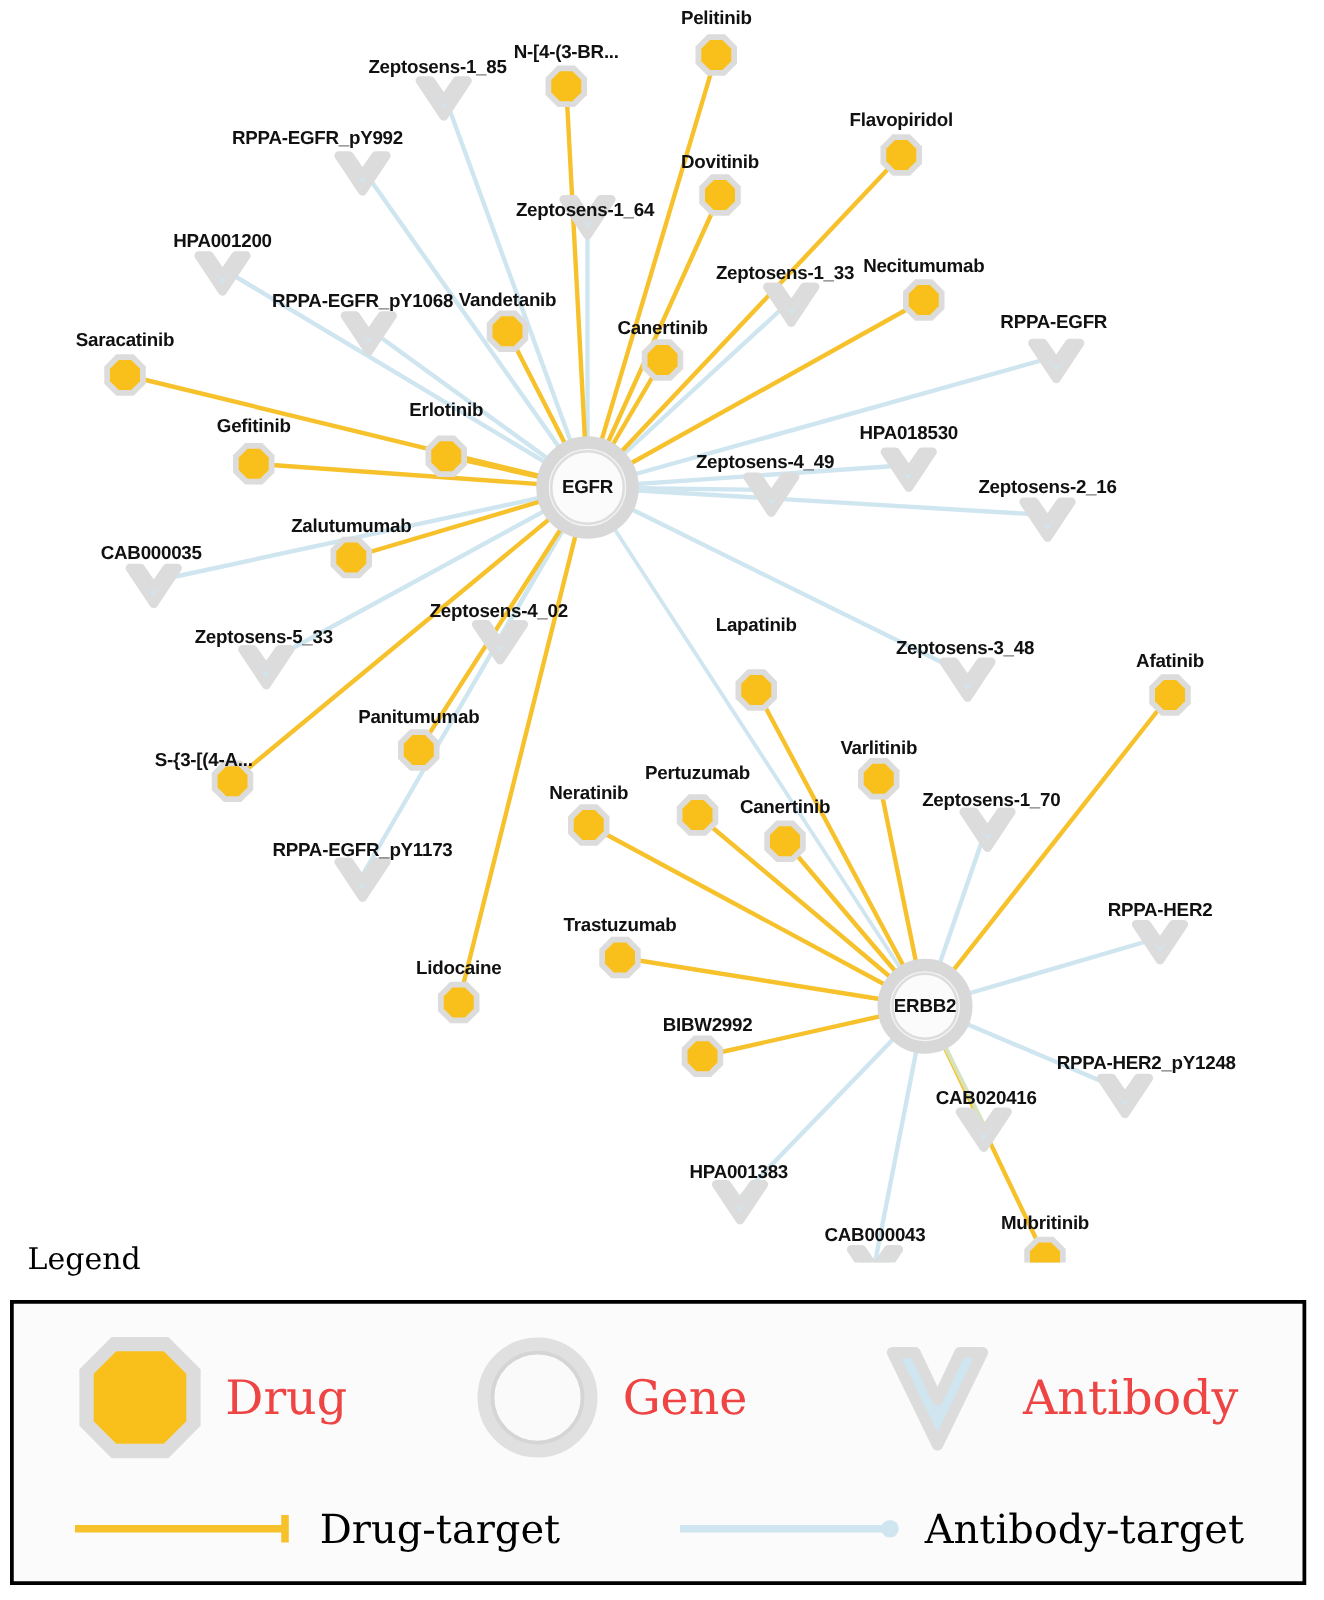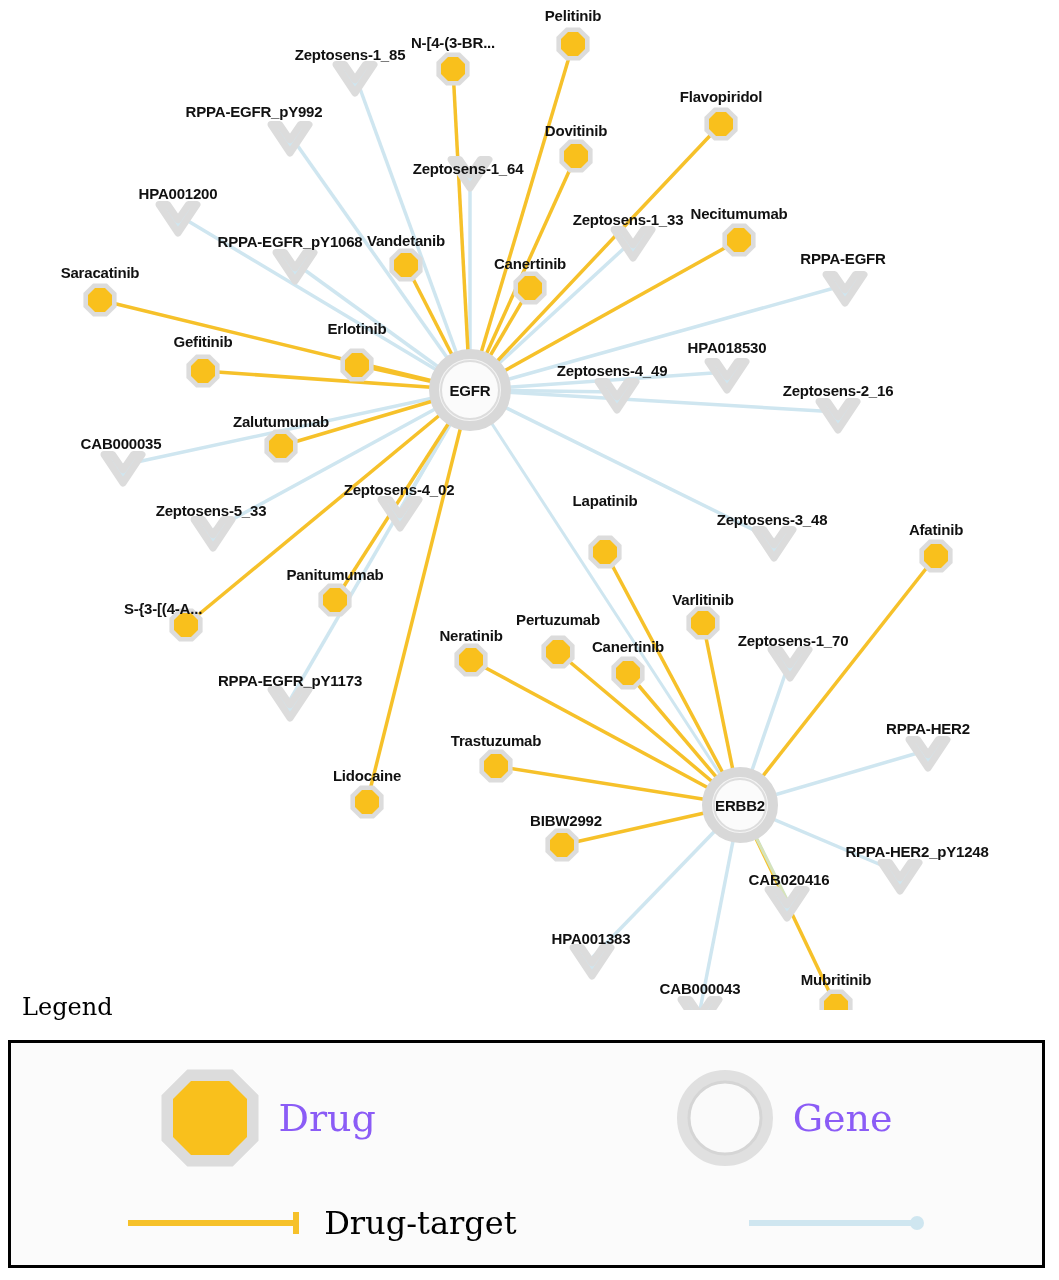--- a/index.html
+++ b/index.html
@@ -64,21 +64,21 @@
     justify-content: space-around;
   }
   .legend-item {
     display: flex;
     align-items: center;
     gap: 18px;
   }
   .legend-item .lbl {
     font-family: "DejaVu Serif", serif;
     font-size: 38px;
-    color: #8b5cf6;
+    color: #ef4444;
   }
   .legend-row2 {
     position: absolute;
     left: 0;
     top: 150px;
     width: 100%;
     height: 60px;
     display: flex;
     align-items: center;
     justify-content: space-around;
@@ -271,29 +271,36 @@
       </svg>
       <span class="lbl">Drug</span>
     </div>
     <div class="legend-item">
       <svg width="100" height="100" viewBox="0 0 100 100">
         <circle cx="50" cy="50" r="42" fill="#f6f6f6" stroke="#e0e0e0" stroke-width="12"></circle>
         <circle cx="50" cy="50" r="36" fill="#fafafa" stroke="#d5d5d5" stroke-width="3"></circle>
       </svg>
       <span class="lbl">Gene</span>
     </div>
+    <div class="legend-item">
+      <svg width="100" height="100" viewBox="0 0 100 100">
+        <path d="M14,14 L50,88 L86,14 L68,14 L50,52 L32,14 Z" fill="#cfe6f0" stroke="#dcdcdc" stroke-width="9" stroke-linejoin="round"></path>
+      </svg>
+      <span class="lbl">Antibody</span>
+    </div>
   </div>
   <div class="legend-row2">
     <div class="legend-item">
       <svg width="180" height="30" viewBox="0 0 180 30">
         <line x1="2" y1="15" x2="170" y2="15" stroke="#f6c12a" stroke-width="6"></line>
         <line x1="170" y1="4" x2="170" y2="26" stroke="#f6c12a" stroke-width="6"></line>
       </svg>
       <span class="lbl">Drug-target</span>
     </div>
     <div class="legend-item">
       <svg width="180" height="30" viewBox="0 0 180 30">
         <line x1="2" y1="15" x2="166" y2="15" stroke="#cfe6f0" stroke-width="6"></line>
         <circle cx="170" cy="15" r="7" fill="#cfe6f0"></circle>
       </svg>
+      <span class="lbl">Antibody-target</span>
     </div>
   </div>
 </div>
 
 </body></html>

